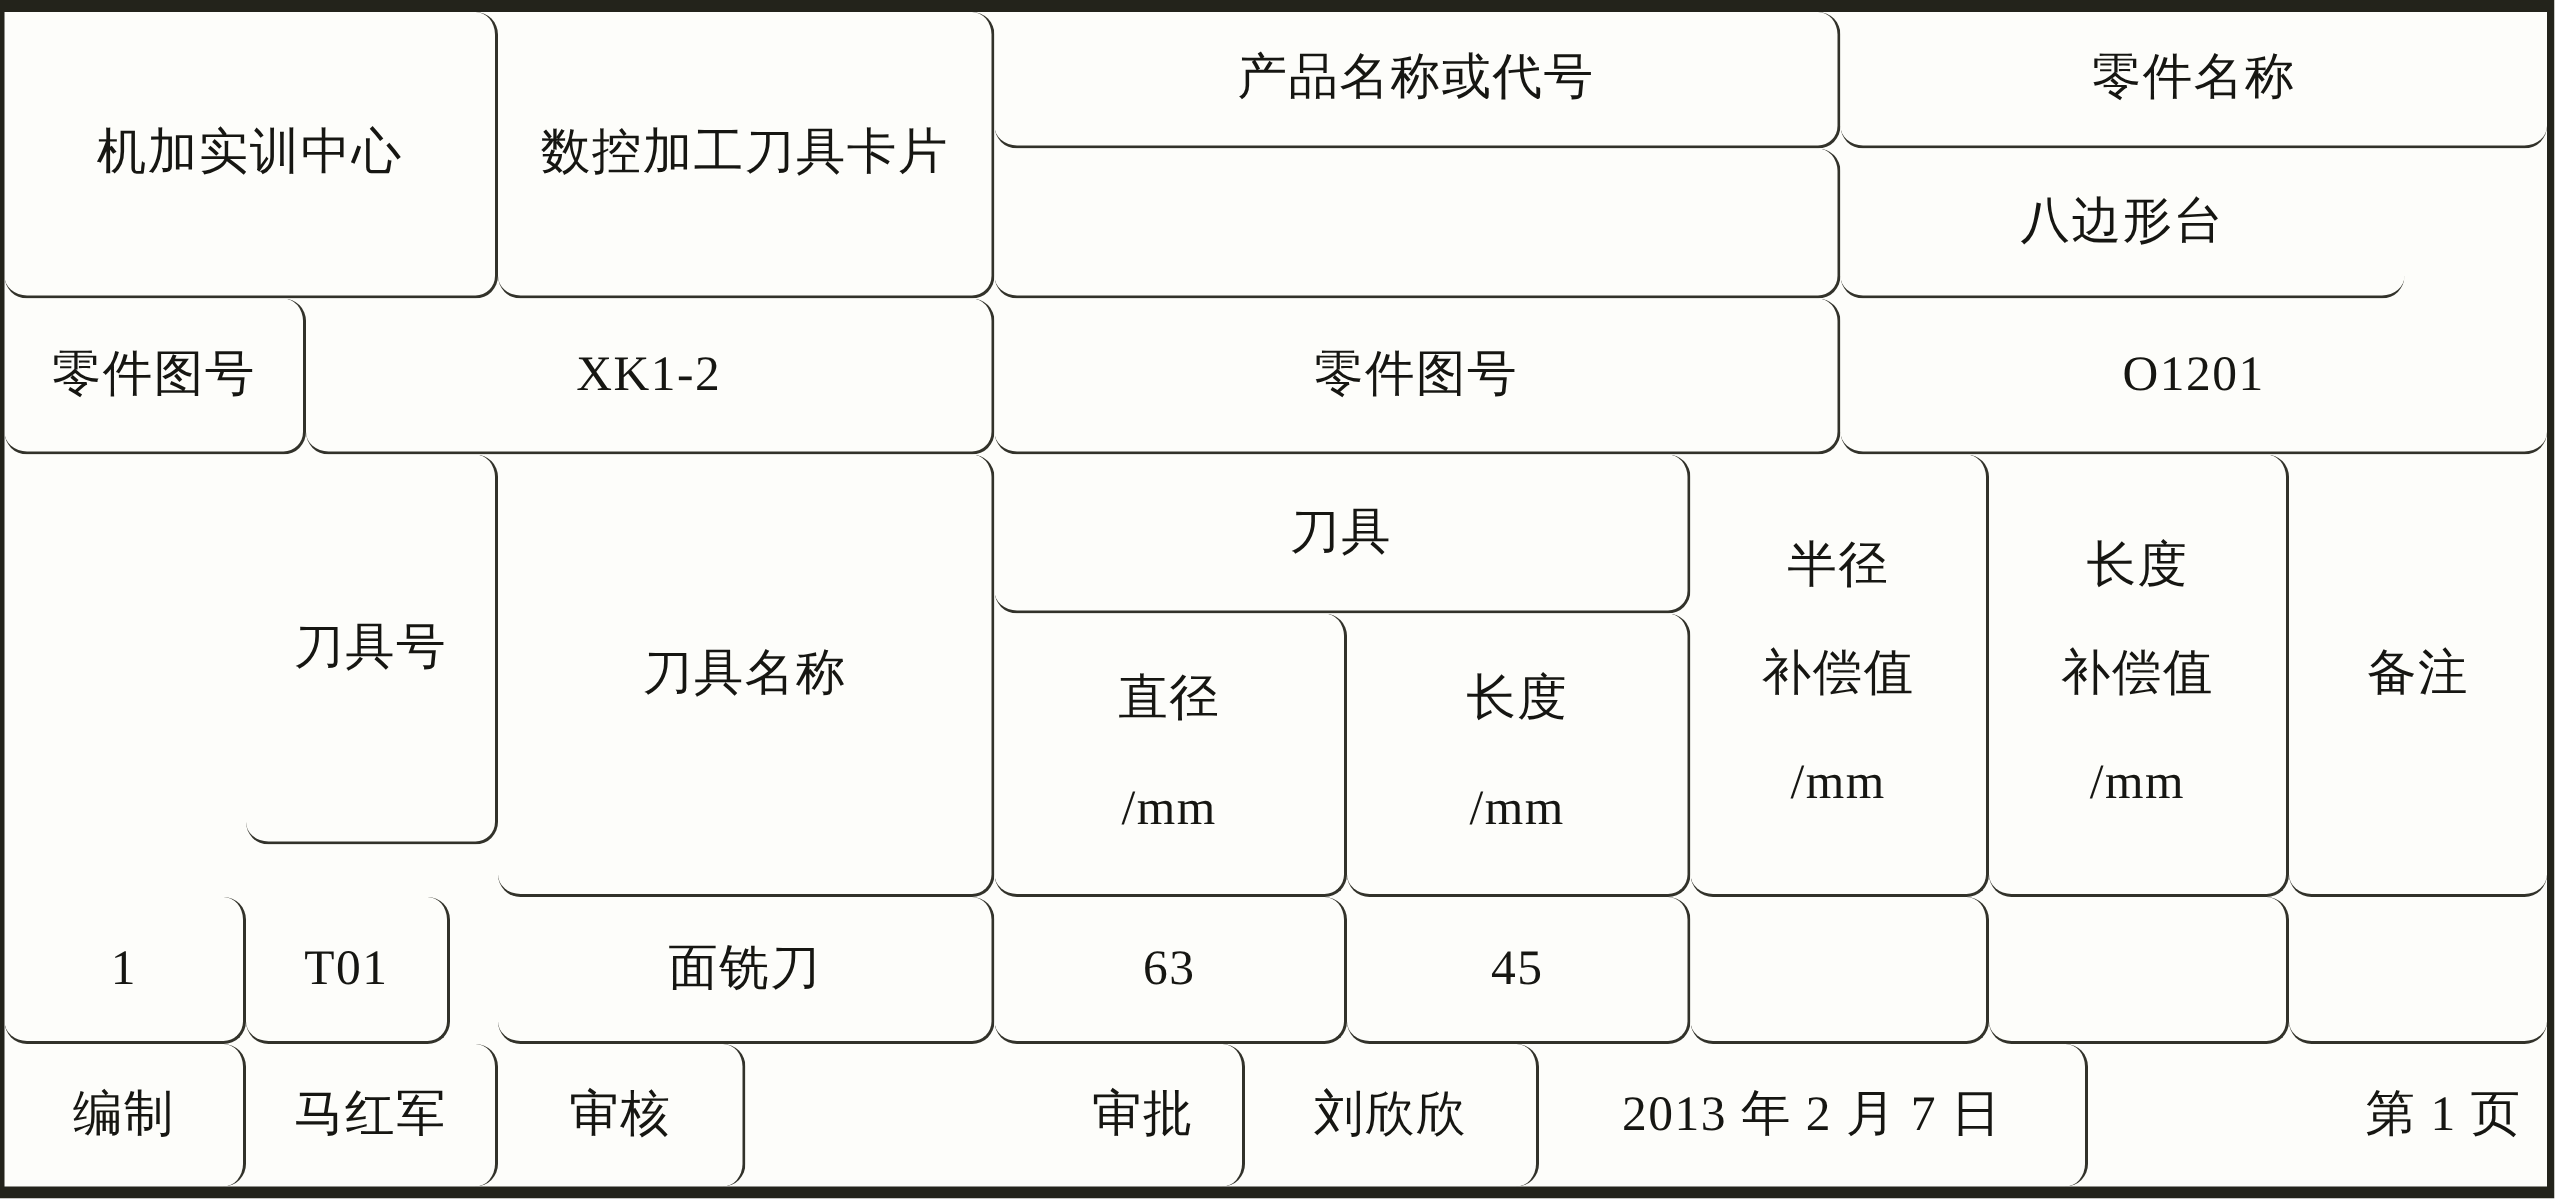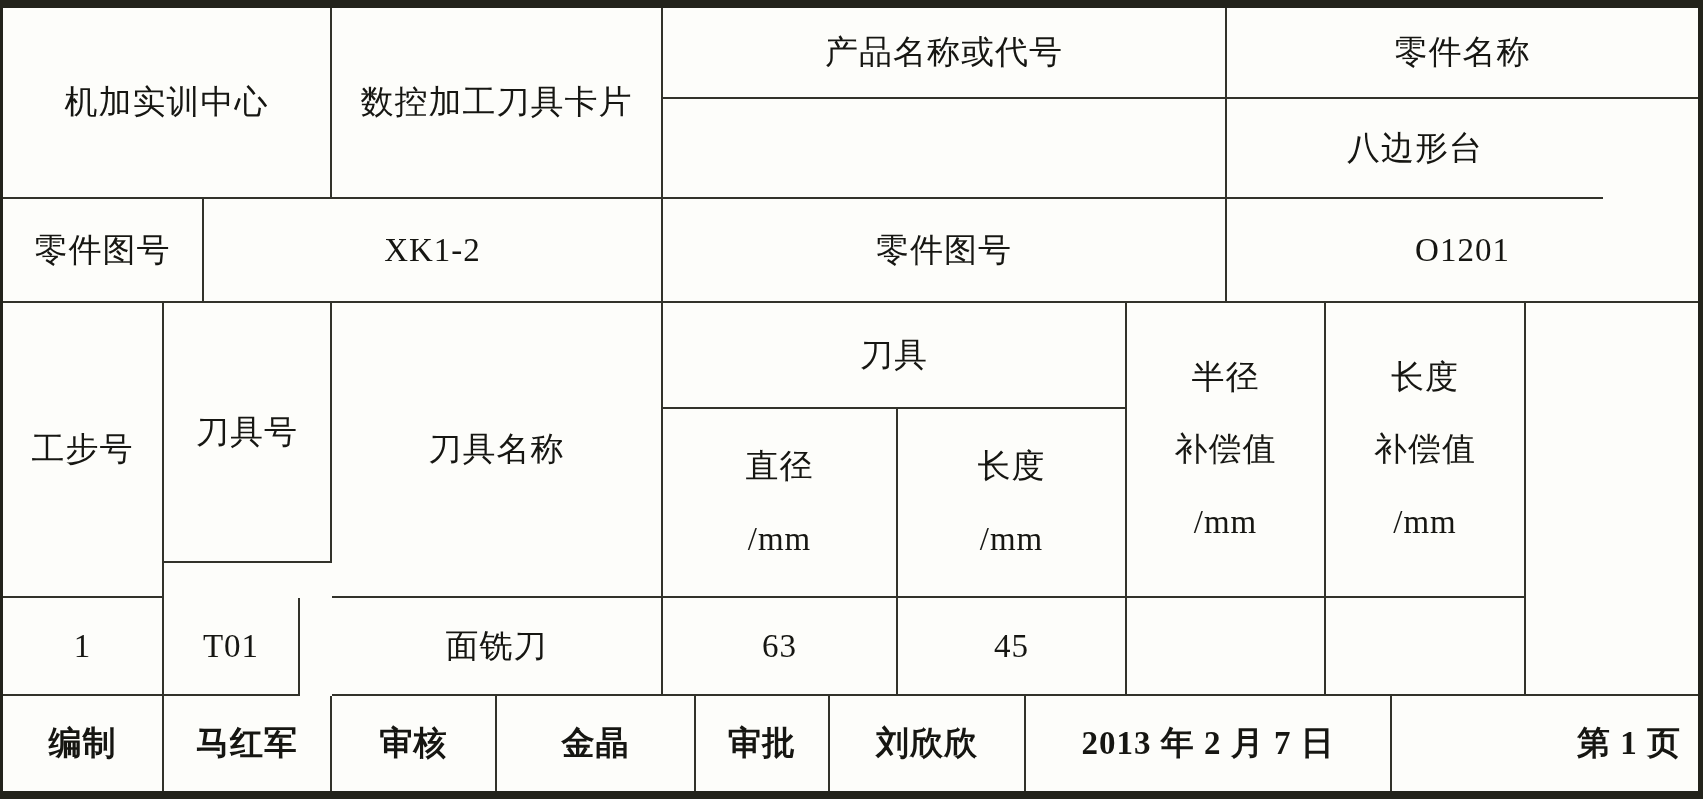--- a/index.html
+++ b/index.html
@@ -19,67 +19,67 @@
     position:absolute;
     box-sizing:border-box;
     border-right:2px solid #32322a;
     border-bottom:2px solid #32322a;
     display:flex;align-items:center;justify-content:center;
     text-align:center;
     font-size:33px;
     line-height:2.2;
     letter-spacing:1px;
     white-space:pre-line;
+    border-radius:15px;
   }
   .noR{border-right:none;}
-  .noB{border-bottom:none;font-weight:bold;}
+  .noB{border-bottom:none;}
 </style>
 </head>
 <body>
 
 <div class="sheet">
 
   <div class="cell" style="left:0;top:0;width:329px;height:191px">机加实训中心</div>
   <div class="cell" style="left:329px;top:0;width:331px;height:191px">数控加工刀具卡片</div>
   <div class="cell" style="left:660px;top:0;width:564px;height:91px">产品名称或代号</div>
   <div class="cell noR" style="left:1224px;top:0;width:471px;height:91px">零件名称</div>
   <div class="cell" style="left:660px;top:91px;width:564px;height:100px"></div>
   <div class="cell noR" style="left:1224px;top:91px;width:376px;height:100px">八边形台</div>
 
   <div class="cell" style="left:0;top:191px;width:201px;height:104px">零件图号</div>
   <div class="cell" style="left:201px;top:191px;width:459px;height:104px">XK1-2</div>
   <div class="cell" style="left:660px;top:191px;width:564px;height:104px">零件图号</div>
   <div class="cell noR" style="left:1224px;top:191px;width:471px;height:104px">O1201</div>
 
-  <div class="cell" style="left:0;top:295px;width:161px;height:295px">工步号</div>
   <div class="cell" style="left:161px;top:295px;width:168px;height:260px">刀具号</div>
   <div class="cell" style="left:329px;top:295px;width:331px;height:295px">刀具名称</div>
   <div class="cell" style="left:660px;top:295px;width:464px;height:106px">刀具</div>
   <div class="cell" style="left:660px;top:401px;width:235px;height:189px">直径
 /mm</div>
   <div class="cell" style="left:895px;top:401px;width:229px;height:189px">长度
 /mm</div>
   <div class="cell" style="left:1124px;top:295px;width:199px;height:295px">半径
 补偿值
 /mm</div>
   <div class="cell" style="left:1323px;top:295px;width:200px;height:295px">长度
 补偿值
 /mm</div>
+  <div class="cell noR" style="left:1523px;top:295px;width:172px;height:295px">备注</div>
 
   <div class="cell" style="left:0;top:590px;width:161px;height:98px">1</div>
   <div class="cell" style="left:161px;top:590px;width:136px;height:98px">T01</div>
   <div class="cell" style="left:329px;top:590px;width:331px;height:98px">面铣刀</div>
   <div class="cell" style="left:660px;top:590px;width:235px;height:98px">63</div>
   <div class="cell" style="left:895px;top:590px;width:229px;height:98px">45</div>
   <div class="cell" style="left:1124px;top:590px;width:199px;height:98px"></div>
   <div class="cell" style="left:1323px;top:590px;width:200px;height:98px"></div>
   <div class="cell noR" style="left:1523px;top:590px;width:172px;height:98px"></div>
 
   <div class="cell noB" style="left:0;top:688px;width:161px;height:95px">编制</div>
   <div class="cell noB" style="left:161px;top:688px;width:168px;height:95px">马红军</div>
   <div class="cell noB" style="left:329px;top:688px;width:165px;height:95px">审核</div>
-  <div class="cell noB" style="left:494px;top:688px;width:199px;height:95px">金晶</div>
   <div class="cell noB" style="left:693px;top:688px;width:134px;height:95px">审批</div>
   <div class="cell noB" style="left:827px;top:688px;width:196px;height:95px">刘欣欣</div>
   <div class="cell noB" style="left:1023px;top:688px;width:366px;height:95px">2013 年 2 月 7 日</div>
   <div class="cell noR noB" style="left:1557px;top:688px;width:138px;height:95px">第 1 页</div>
 
 </div>
 
 </body></html>

